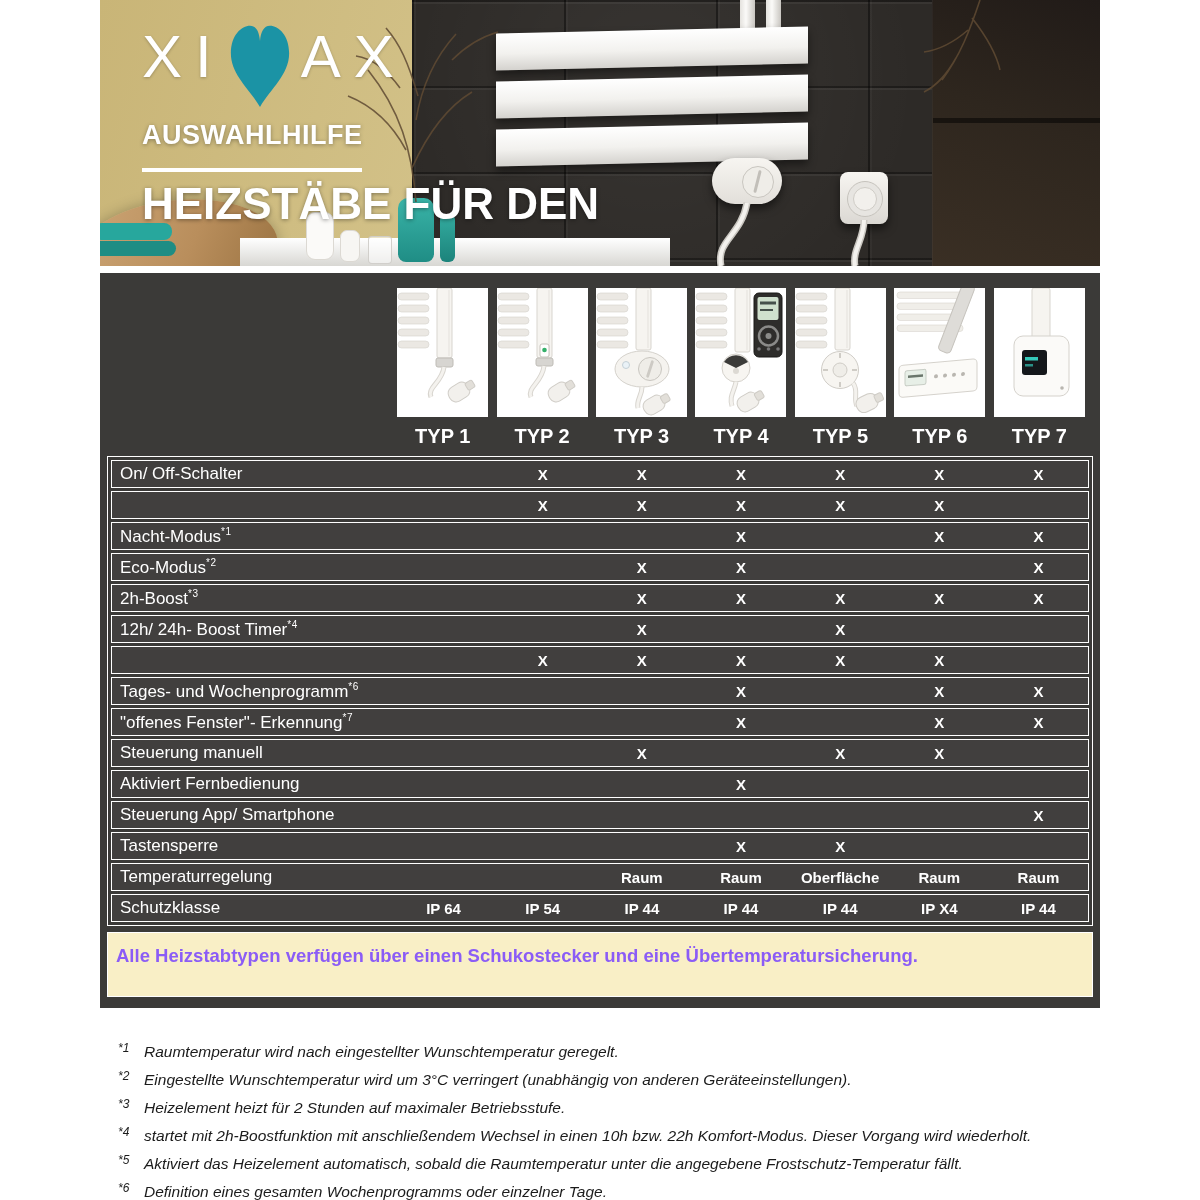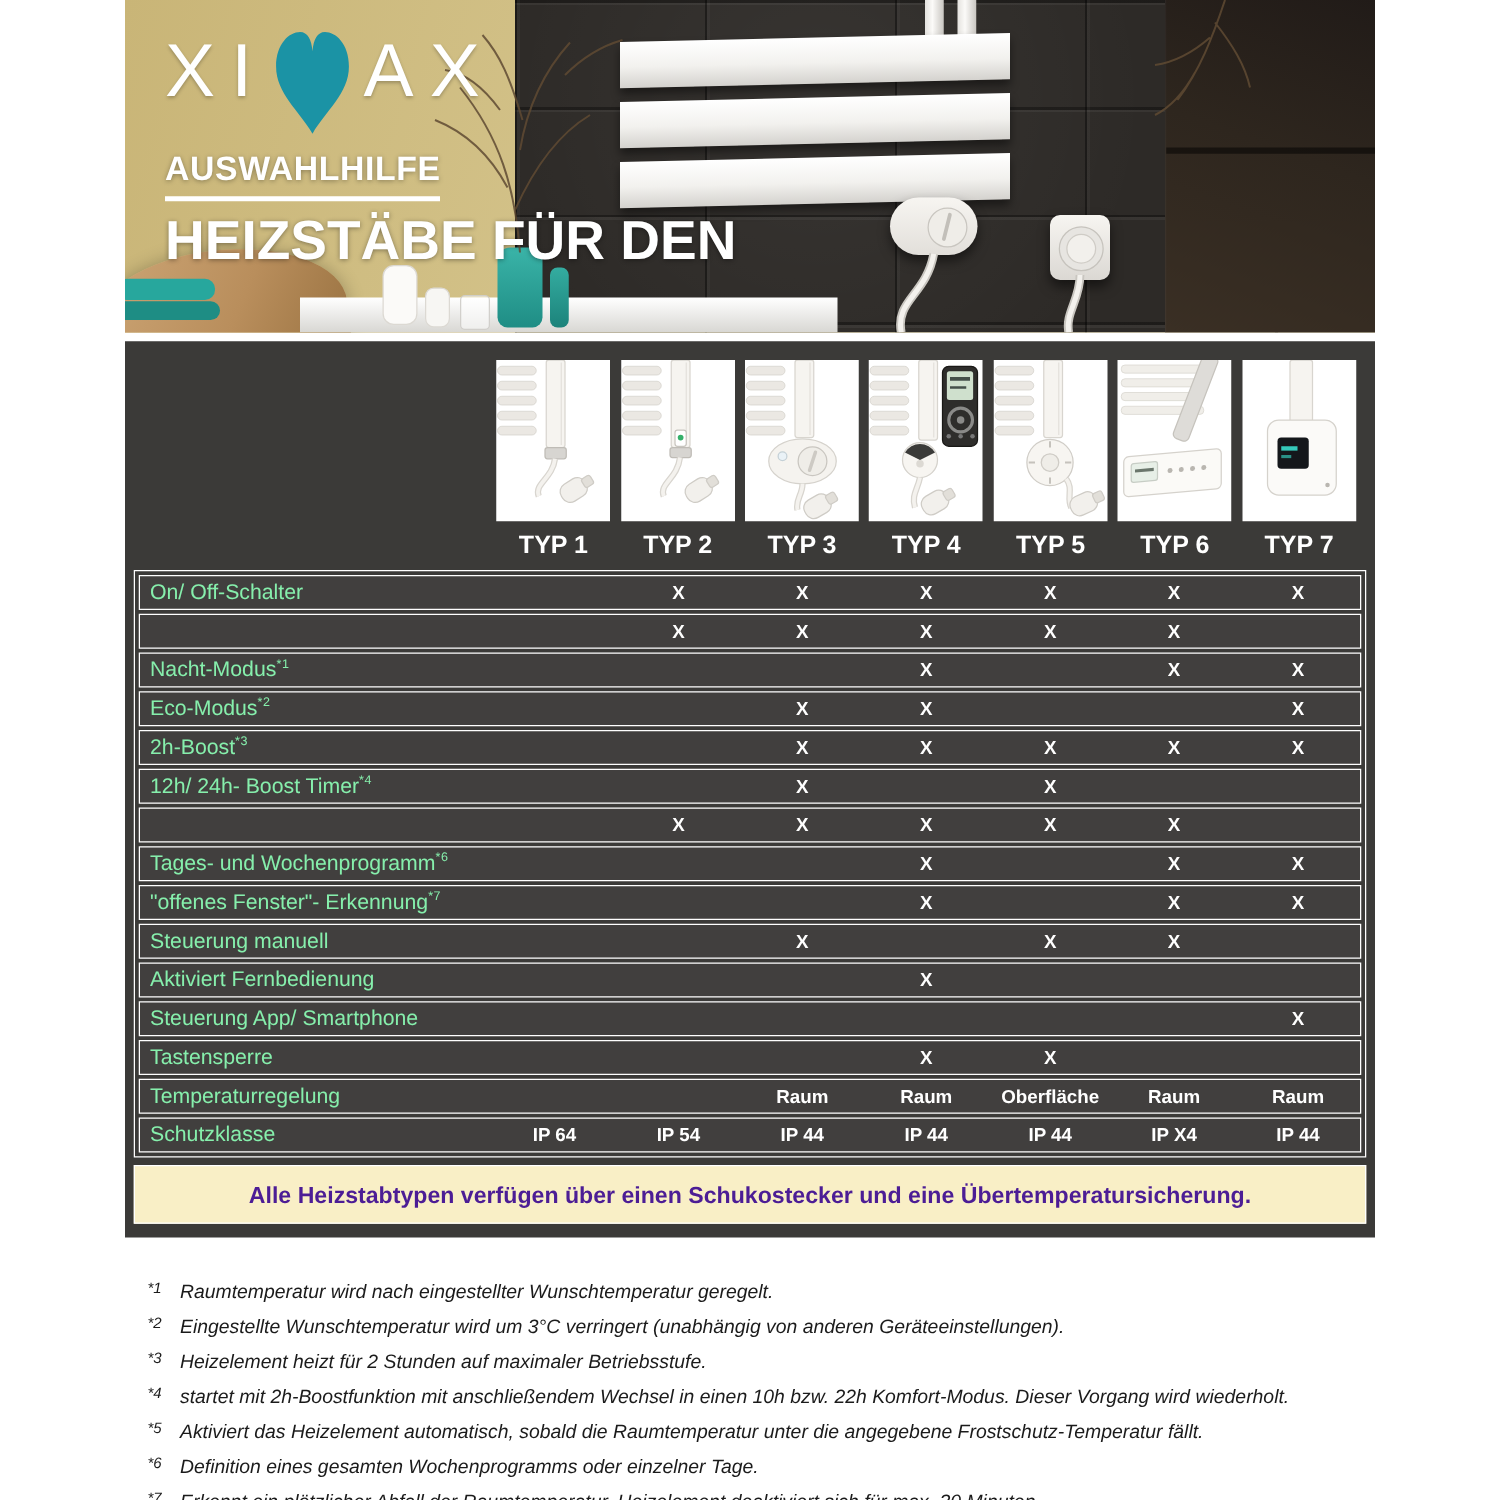--- a/index.html
+++ b/index.html
@@ -50,46 +50,46 @@
   .hero .vase-w2{position:absolute;left:240px;bottom:4px;width:18px;height:30px;border-radius:7px;
      background:#f7f6f3;border:1px solid #dcd9d3;}
   .hero .glass{position:absolute;left:268px;bottom:2px;width:22px;height:26px;border-radius:4px;
      background:rgba(255,255,255,.55);border:1px solid rgba(205,203,198,.9);}
   .hero .vase-t1{position:absolute;left:298px;bottom:4px;width:36px;height:64px;border-radius:10px 10px 8px 8px;
      background:linear-gradient(180deg,#3ab4a8,#1f8d85);}
   .hero .vase-t2{position:absolute;left:340px;bottom:4px;width:15px;height:48px;border-radius:6px;
      background:linear-gradient(180deg,#34aca0,#1c837b);}
   .hero svg.decor{position:absolute;inset:0;z-index:2;}
 
-  .hero-text{position:absolute;left:32px;top:14px;z-index:3;color:#fff;}
+  .hero-text{position:absolute;left:42px;top:14px;z-index:3;color:#fff;}
   .logo-row{display:flex;align-items:flex-start;height:92px;}
   .logo-letters{font-size:60px;font-weight:400;letter-spacing:13px;line-height:86px;
      text-shadow:0 1px 3px rgba(0,0,0,.25);}
   .logo-mark{margin:4px 2px 0 -4px;}
   .kicker{display:inline-block;font-size:27px;font-weight:bold;letter-spacing:.5px;
-     border-bottom:4px solid #fff;padding-bottom:6px;margin-top:14px;
+     border-bottom:4px solid #fff;padding-bottom:17px;margin-top:14px;
      text-shadow:0 1px 4px rgba(0,0,0,.35);}
   .hero-title{font-size:44px;font-weight:bold;line-height:46px;margin-top:9px;
      text-shadow:0 1px 4px rgba(0,0,0,.4);}
 
   
   .board{margin-top:7px;background:#3b3a38;padding:15px 0 11px;}
   .grid8{display:grid;grid-template-columns:282px repeat(7,1fr);margin:0 11px;}
   .pslot{display:flex;justify-content:center;}
   .pcard{width:91px;height:129px;background:#fff;overflow:hidden;}
   .tlab{color:#fff;font-weight:bold;font-size:20px;text-align:center;padding:8px 0 6px;}
   .rows-wrap{border:1px solid #fff;margin:2px 7px 0;padding:3px;}
   .frow{display:grid;grid-template-columns:282px repeat(7,1fr);align-items:center;height:26px;
      border:1px solid #fff;background:#413f3e;margin-bottom:3px;}
   .frow:last-child{margin-bottom:0;}
-  .flabel{color:#86efac;font-size:17px;padding-left:8px;white-space:nowrap;}
+  .flabel{color:#ffffff;font-size:17px;padding-left:8px;white-space:nowrap;}
   .flabel sup{font-size:10px;vertical-align:7px;letter-spacing:.5px;}
   .fcell{color:#fff;font-weight:bold;font-size:15px;text-align:center;}
-  .note{margin:6px 7px 0;border:1px solid #fff;background:#f9efc6;text-align:center;
-     font-weight:bold;font-size:18.5px;color:#4c1d95;padding:12px 8px 11px;}
+  .note{margin:6px 7px 0;border:1px solid #fff;background:#f9efc6;
+     font-weight:bold;font-size:18.5px;color:#8b5cf6;padding:12px 8px 29px;}
 
   
   .footnotes{margin:30px 0 0 18px;color:#1b1b1b;}
   .fn-line{position:relative;padding-left:26px;font-style:italic;font-size:15.5px;line-height:28px;}
   .fn-line .marker{position:absolute;left:0;top:-4px;font-size:12px;font-style:italic;}
 </style>
 </head>
 <body>
 
 <div class="page">

